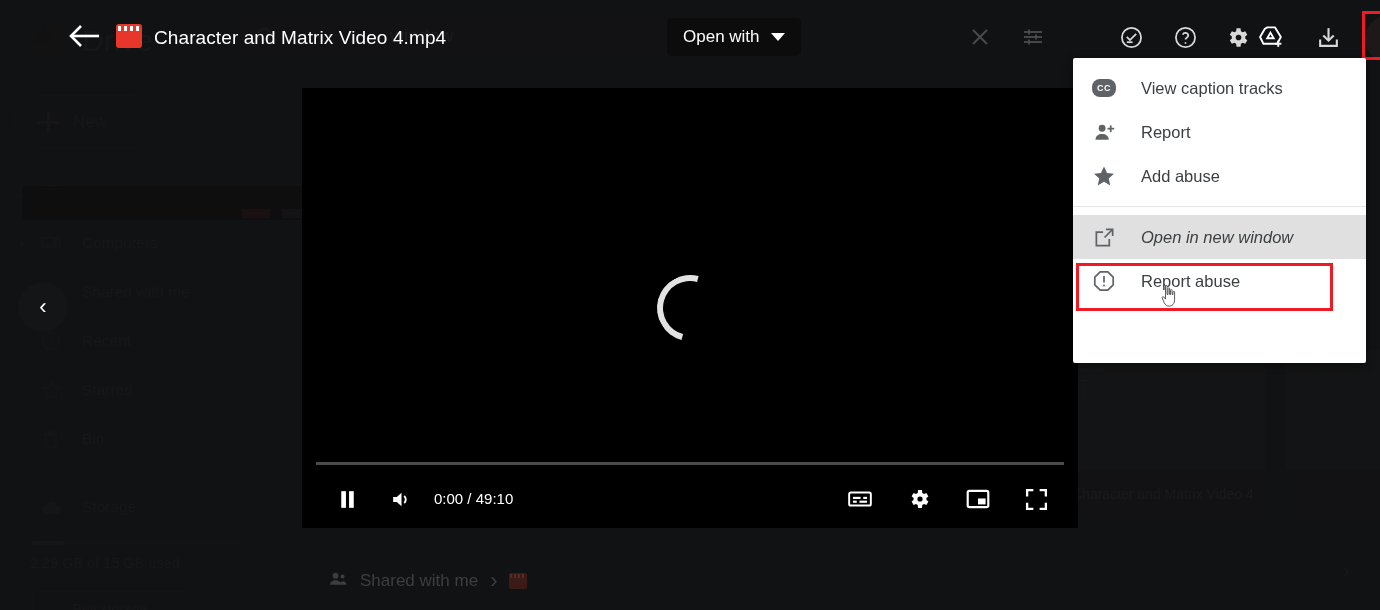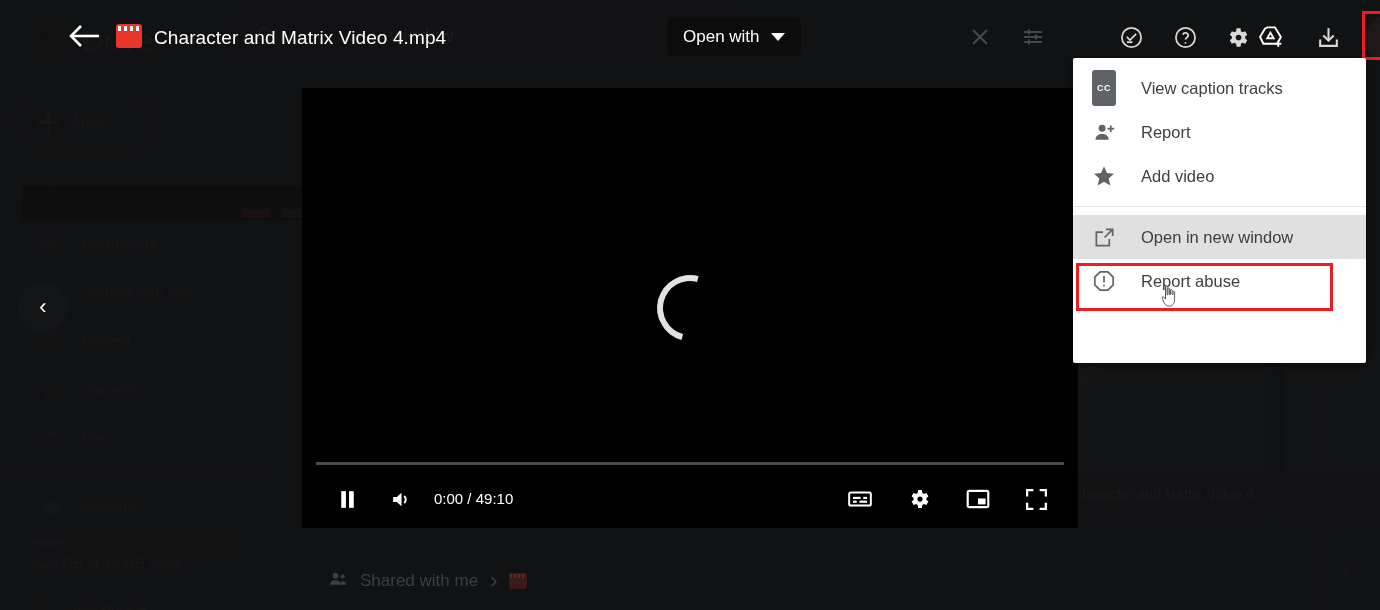--- a/index.html
+++ b/index.html
@@ -173,27 +173,27 @@
   .dropdown {
     position: absolute; left: 1073px; top: 58px; width: 293px; height: 305px;
     background: #fff; border-radius: 2px;
     box-shadow: 0 2px 10px rgba(0,0,0,.45);
     padding: 8px 0;
   }
   .menu-item {
     position: relative; height: 44px; display: flex; align-items: center;
     padding-left: 18px; gap: 24px;
   }
-  .menu-item.active { background: #e0e0e0; }
+  .menu-item.active { background: #e0e0e0; font-style: italic; }
   .menu-icon { width: 26px; display: flex; align-items: center; justify-content: center; color: #5f6368; }
   .menu-label { font-size: 16.5px; color: #3c4043; }
   .menu-sep { height: 1px; background: #e4e4e4; margin: 8px 0; }
 
   .cc-badge {
-    width: 24px; height: 36px; background: #5f6368; border-radius: 3px;
+    width: 24px; height: 18px; background: #5f6368; border-radius: 8px;
     display: flex; align-items: center; justify-content: center;
     color: #fff; font-size: 9px; font-weight: bold; letter-spacing: .5px;
   }
   .cursor-hand { position: absolute; left: 1160px; top: 284px; width: 18px; height: 22px; }
 
   
   .breadcrumb {
     position: absolute; left: 328px; top: 568px; display: flex; align-items: center; gap: 12px;
     font-size: 17px; color: #3d3e41;
   }
@@ -556,21 +556,21 @@
       </span>
       <span class="menu-label">Report</span>
     </div>
 
     <div class="menu-item">
       <span class="menu-icon">
         <svg viewBox="0 0 24 24" width="24" height="24" fill="currentColor">
           <polygon points="12,2.6 15,9.1 22,9.8 16.7,14.5 18.3,21.4 12,17.8 5.7,21.4 7.3,14.5 2,9.8 9,9.1"></polygon>
         </svg>
       </span>
-      <span class="menu-label">Add video</span>
+      <span class="menu-label">Add abuse</span>
     </div>
 
 
     <div class="menu-sep"></div>
 
     <div class="menu-item active">
       <span class="menu-icon">
         <svg viewBox="0 0 24 24" width="23" height="23" fill="none" stroke="currentColor" stroke-width="1.8">
           <polyline points="13.5,3.5 20.5,3.5 20.5,10.5"></polyline>
           <line x1="20.5" y1="3.5" x2="12" y2="12"></line>

